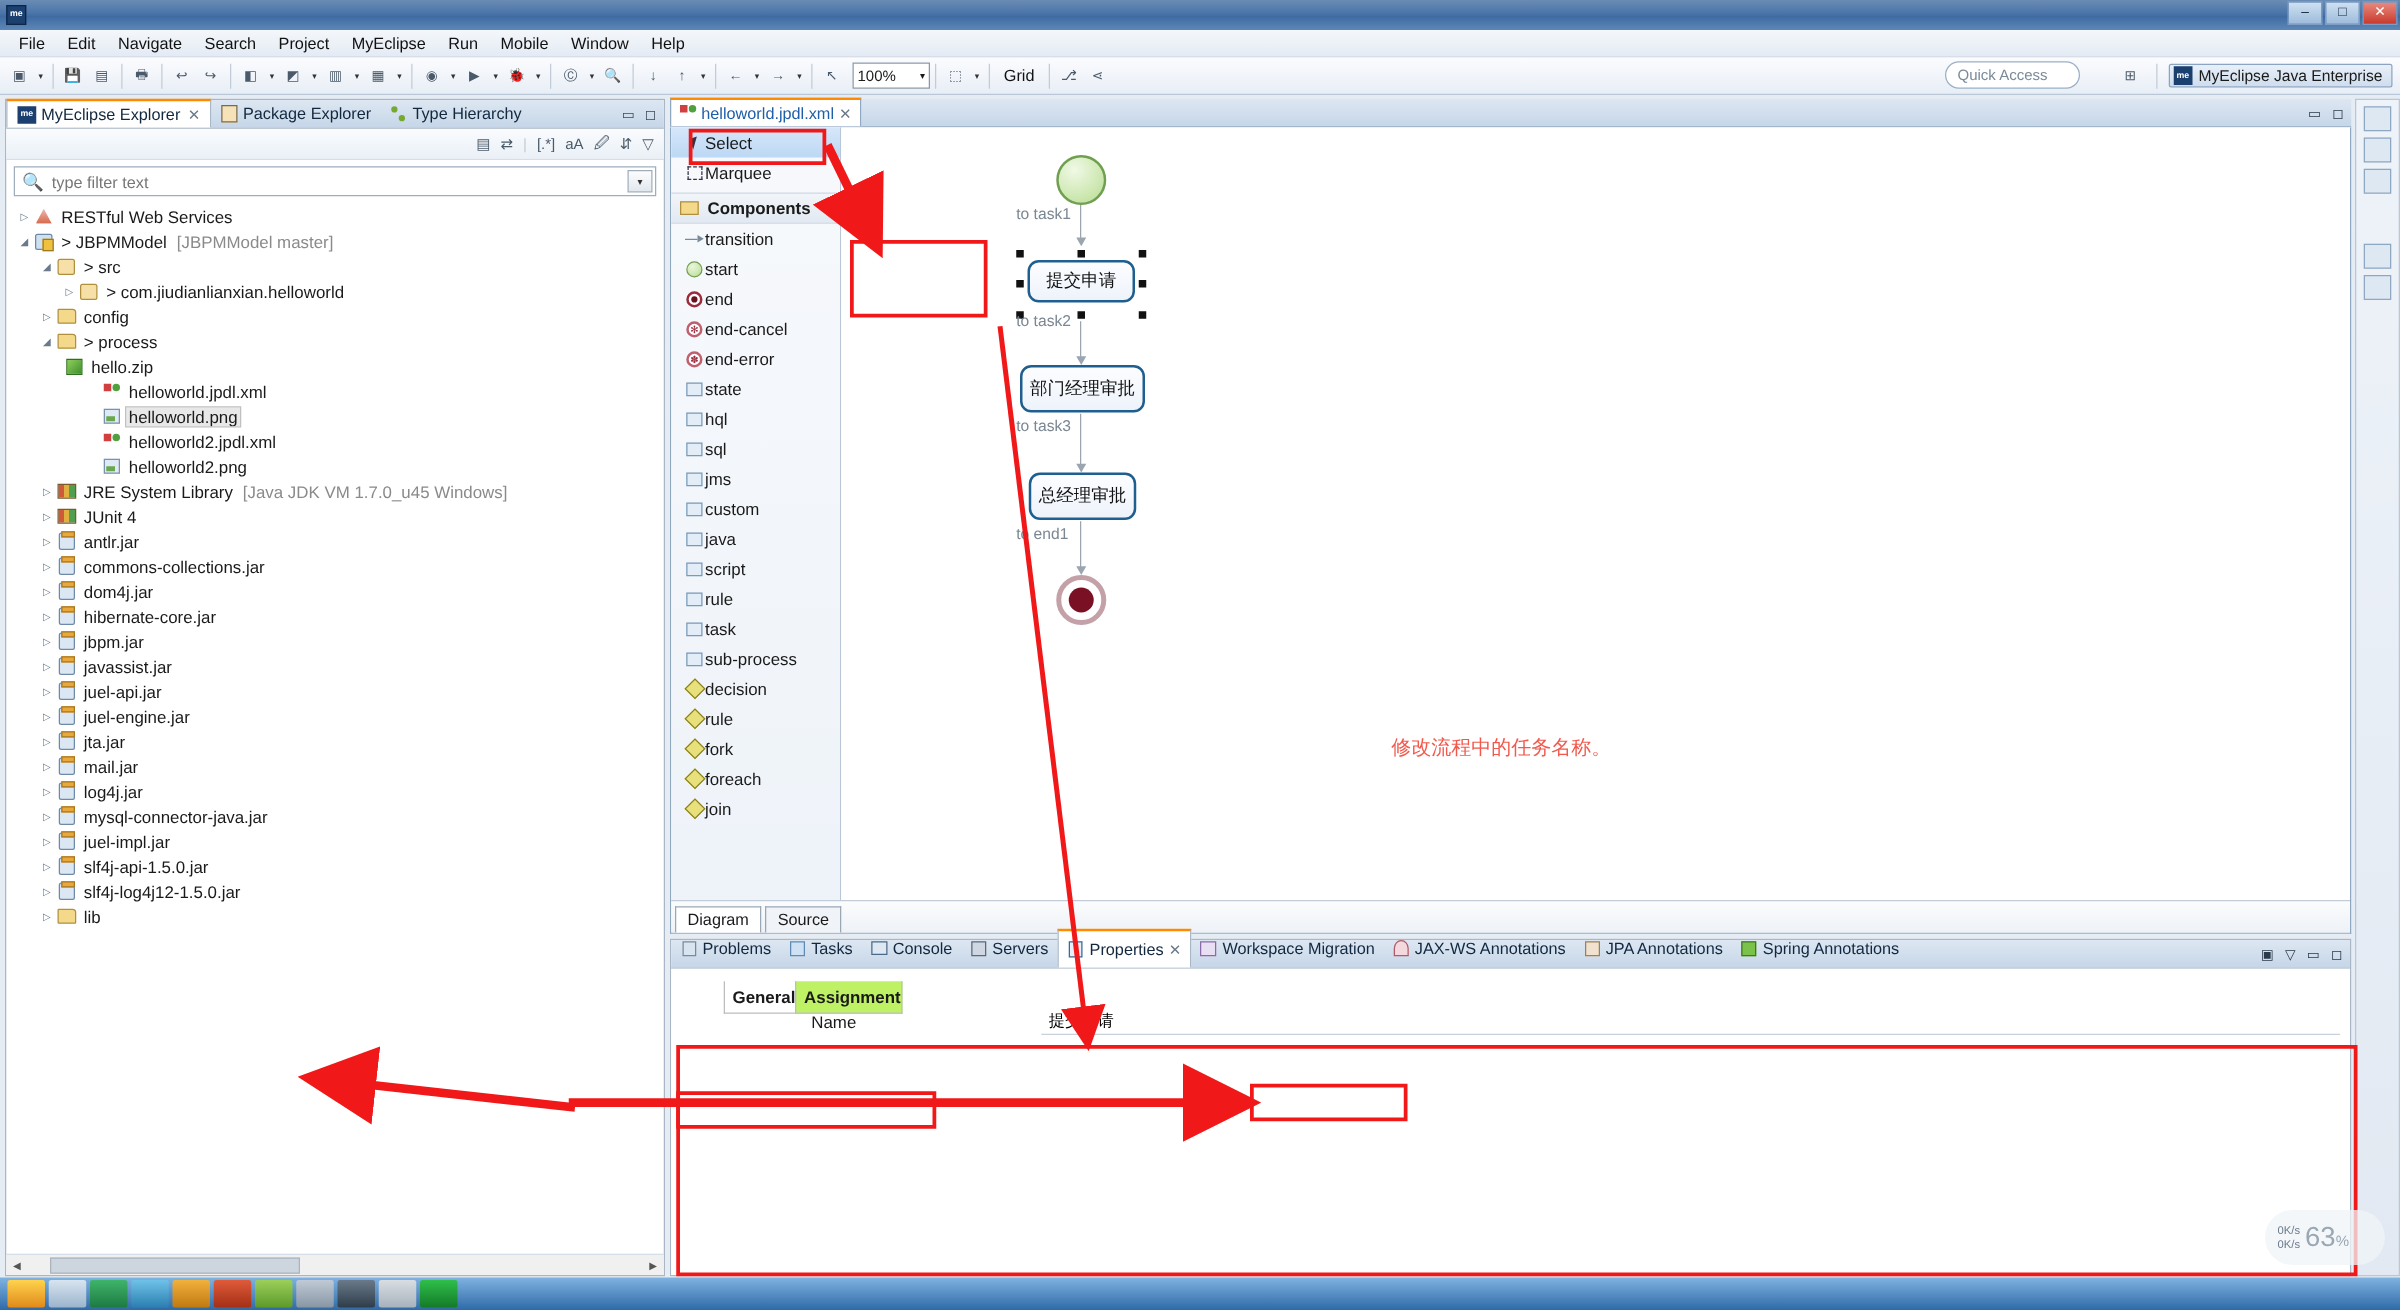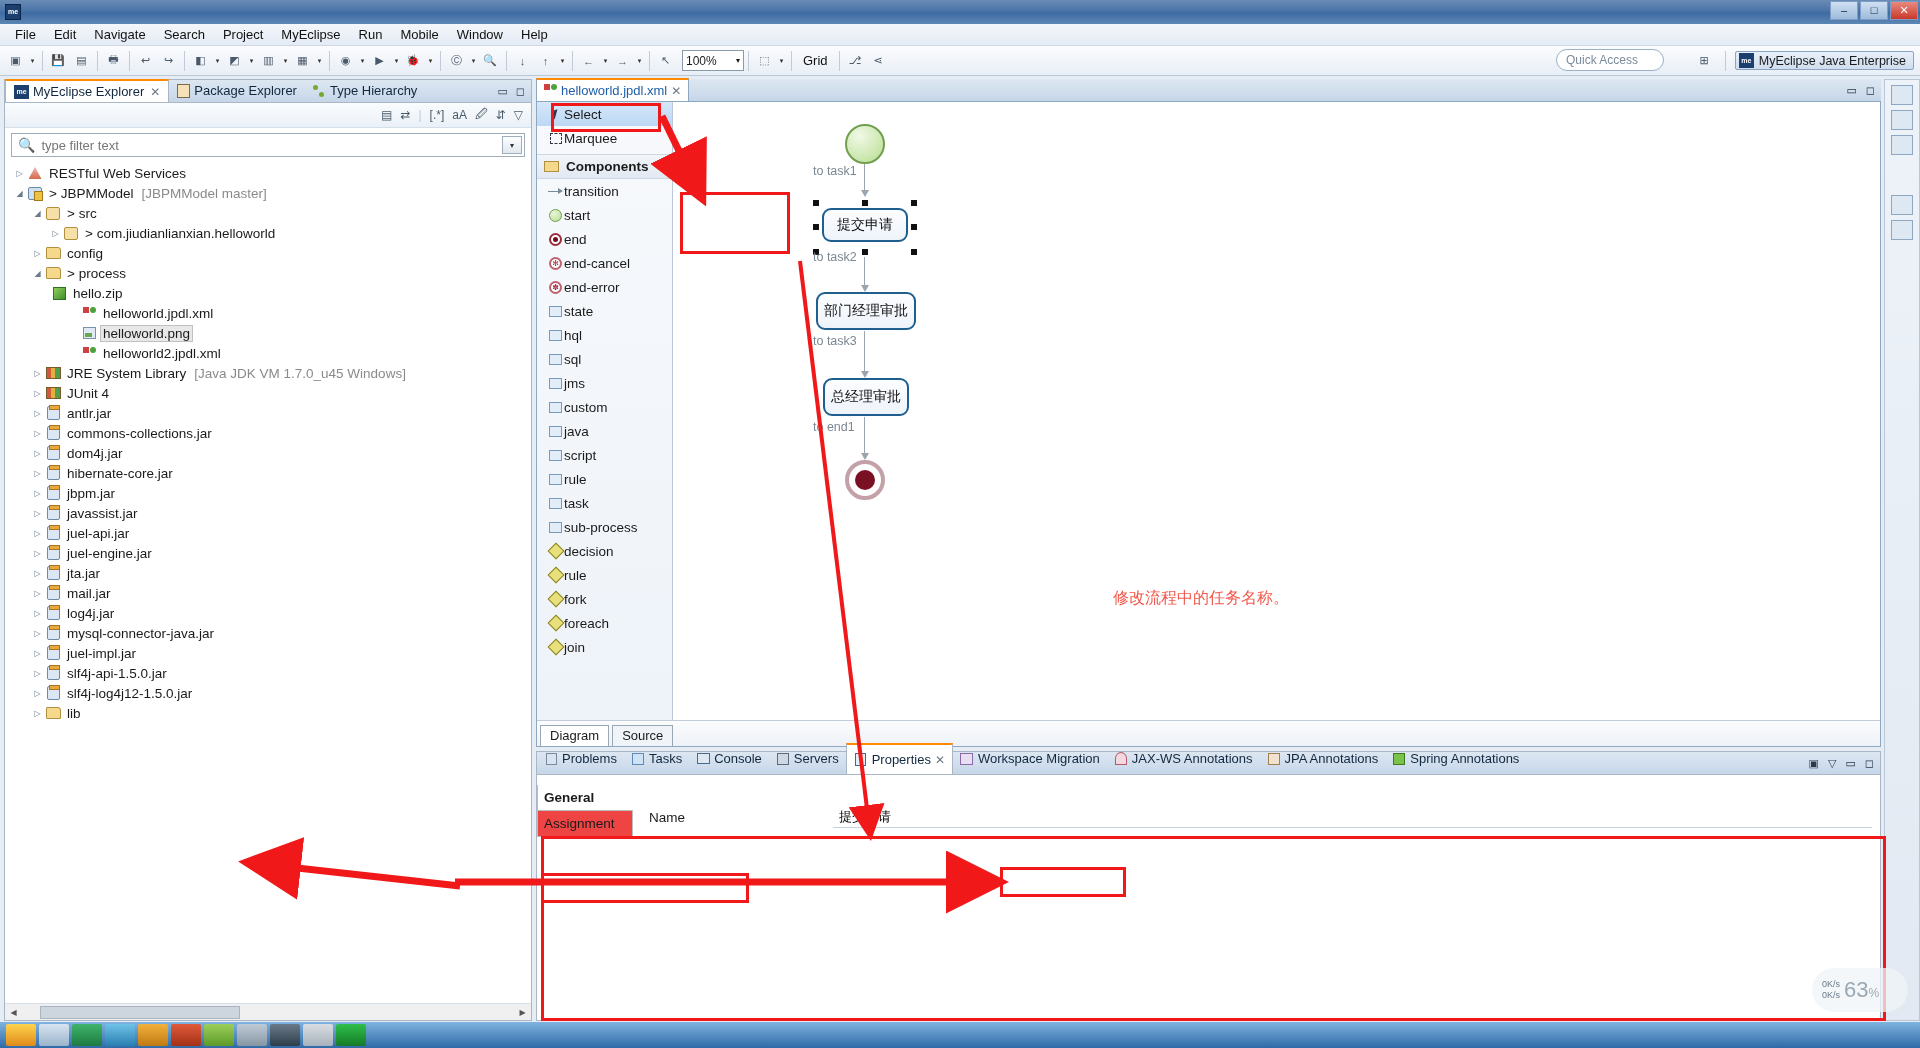--- a/index.html
+++ b/index.html
@@ -247,25 +247,25 @@
   .bi-srv{width:12px;height:12px;background:#cfd8e2;border:1px solid #5a6a7a;}
   .bi-prop{width:11px;height:13px;background:#e6eef7;border:1px solid #3a6a9a;}
   .bi-wm{width:13px;height:12px;background:#e9dff2;border:1px solid #8a6aa8;}
   .bi-jax{width:12px;height:13px;background:#f5d8dd;border:1px solid #b05a6a;border-radius:50% 50% 0 0;}
   .bi-jpa{width:12px;height:12px;background:#f0e2cf;border:1px solid #a08050;}
   .bi-spr{width:12px;height:12px;background:#7ac24a;border:1px solid #3f7a20;}
   #btabrow .bbtns{ position:absolute;right:6px;top:5px;display:flex;gap:9px;font-size:11px;color:#2a3a4a;}
   #propbody{ position:absolute;left:0;top:23px;right:0;bottom:0;background:#fff; }
   #proplist{
     position:absolute;left:0;top:10px;width:96px;
-    display:flex;flex-direction:column;
+    display:flex;flex-direction:row;padding-left:42px;
   }
   .prow{
     height:26px;display:flex;align-items:center;padding-left:6px;
-    font-size:13.5px;background:#ef4444;border:1px solid #bdbdbd;border-top:none;
+    font-size:13.5px;background:#bef264;border:1px solid #bdbdbd;border-top:none;font-weight:bold;
   }
   .prow.sel{ background:#fff;font-weight:bold;border-right:none;}
   #propform{ position:absolute;left:96px;top:10px;right:8px; }
   .formrow{ display:flex;align-items:center;height:26px;margin-top:19px; }
   .formlabel{ width:200px;font-size:13.5px;padding-left:16px; }
   .forminput{
     flex:1;height:22px;border:none;border-bottom:1px solid #c8d2dc;
     background:#fff;font-size:13px;padding-left:6px;line-height:20px;
     font-family:"Liberation Sans",sans-serif;
   }
@@ -492,20 +492,27 @@
             <span class="ic-png"></span>
           </span>
           <span class="tlabel">helloworld.png</span>
         </div>
         <div class="trow" style="padding-left: 62px;">
           <span class="tarrow"></span>
           <span class="ticon">
             <span class="ic-xml"></span>
           </span>
           <span class="tlabel">helloworld2.jpdl.xml</span>
+        </div>
+        <div class="trow" style="padding-left: 62px;">
+          <span class="tarrow"></span>
+          <span class="ticon">
+            <span class="ic-png"></span>
+          </span>
+          <span class="tlabel">helloworld2.png</span>
         </div>
         <div class="trow" style="padding-left: 26px;">
           <span class="tarrow">▷</span>
           <span class="ticon">
             <span class="ic-lib"></span>
           </span>
           <span class="tlabel">JRE System Library</span>
           <span class="tsub">[Java JDK VM 1.7.0_u45 Windows]</span>
         </div>
         <div class="trow" style="padding-left: 26px;">

